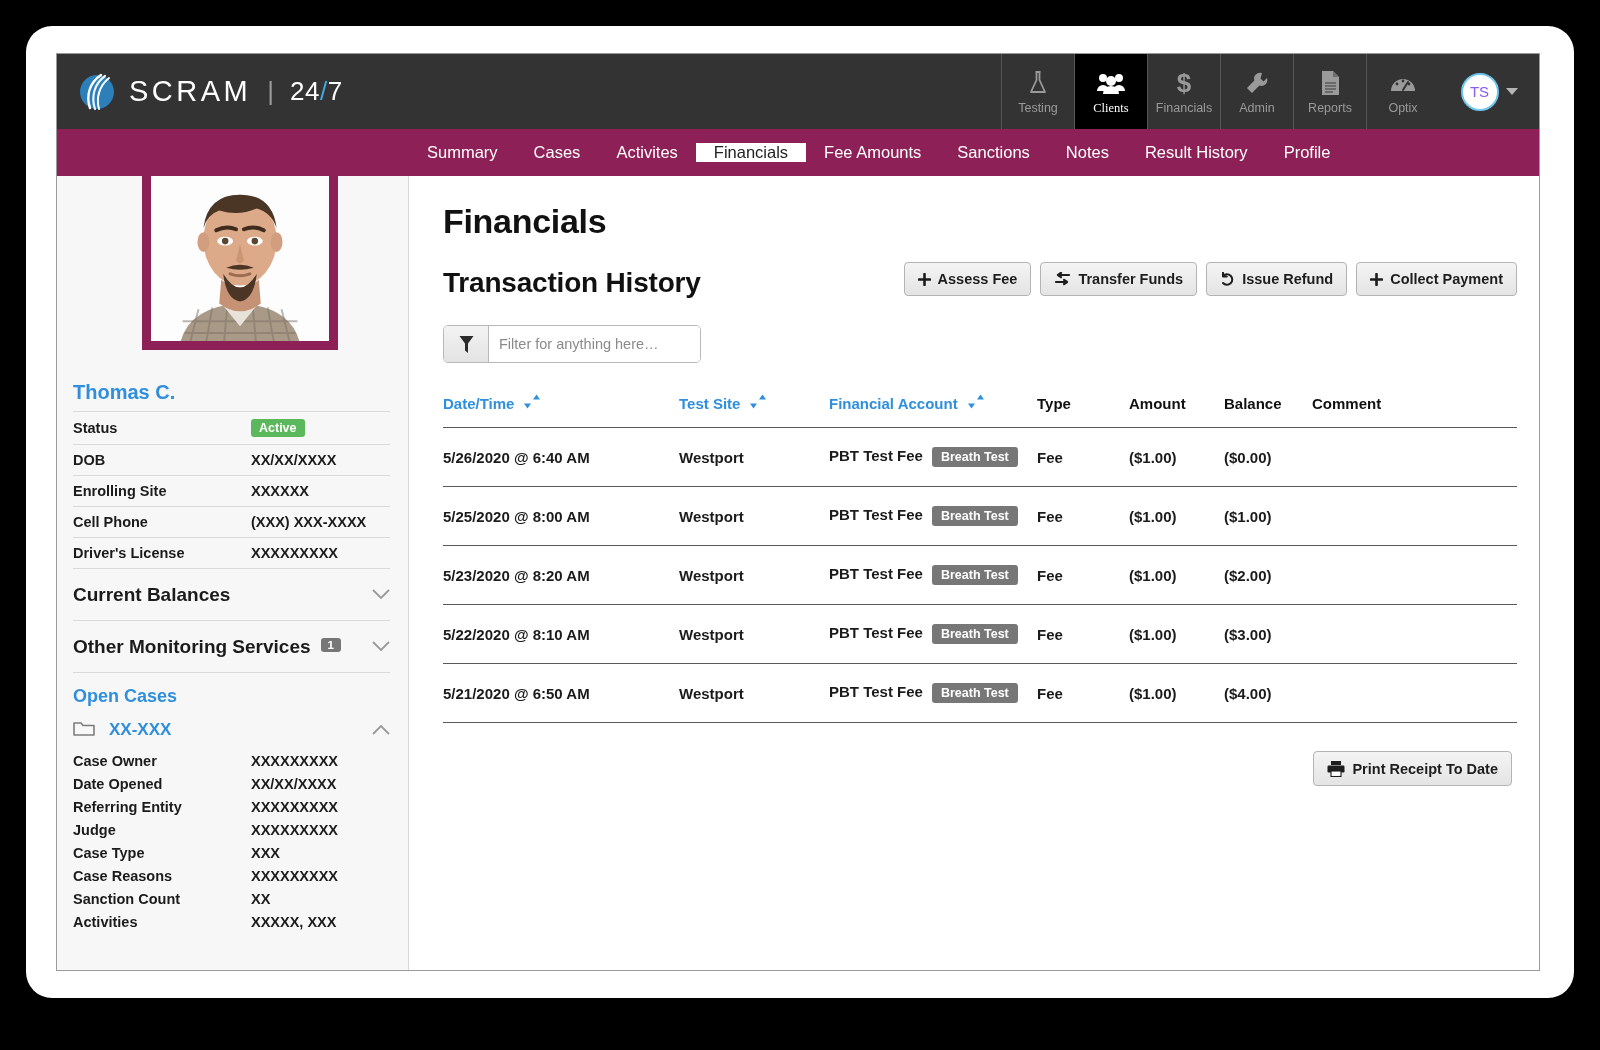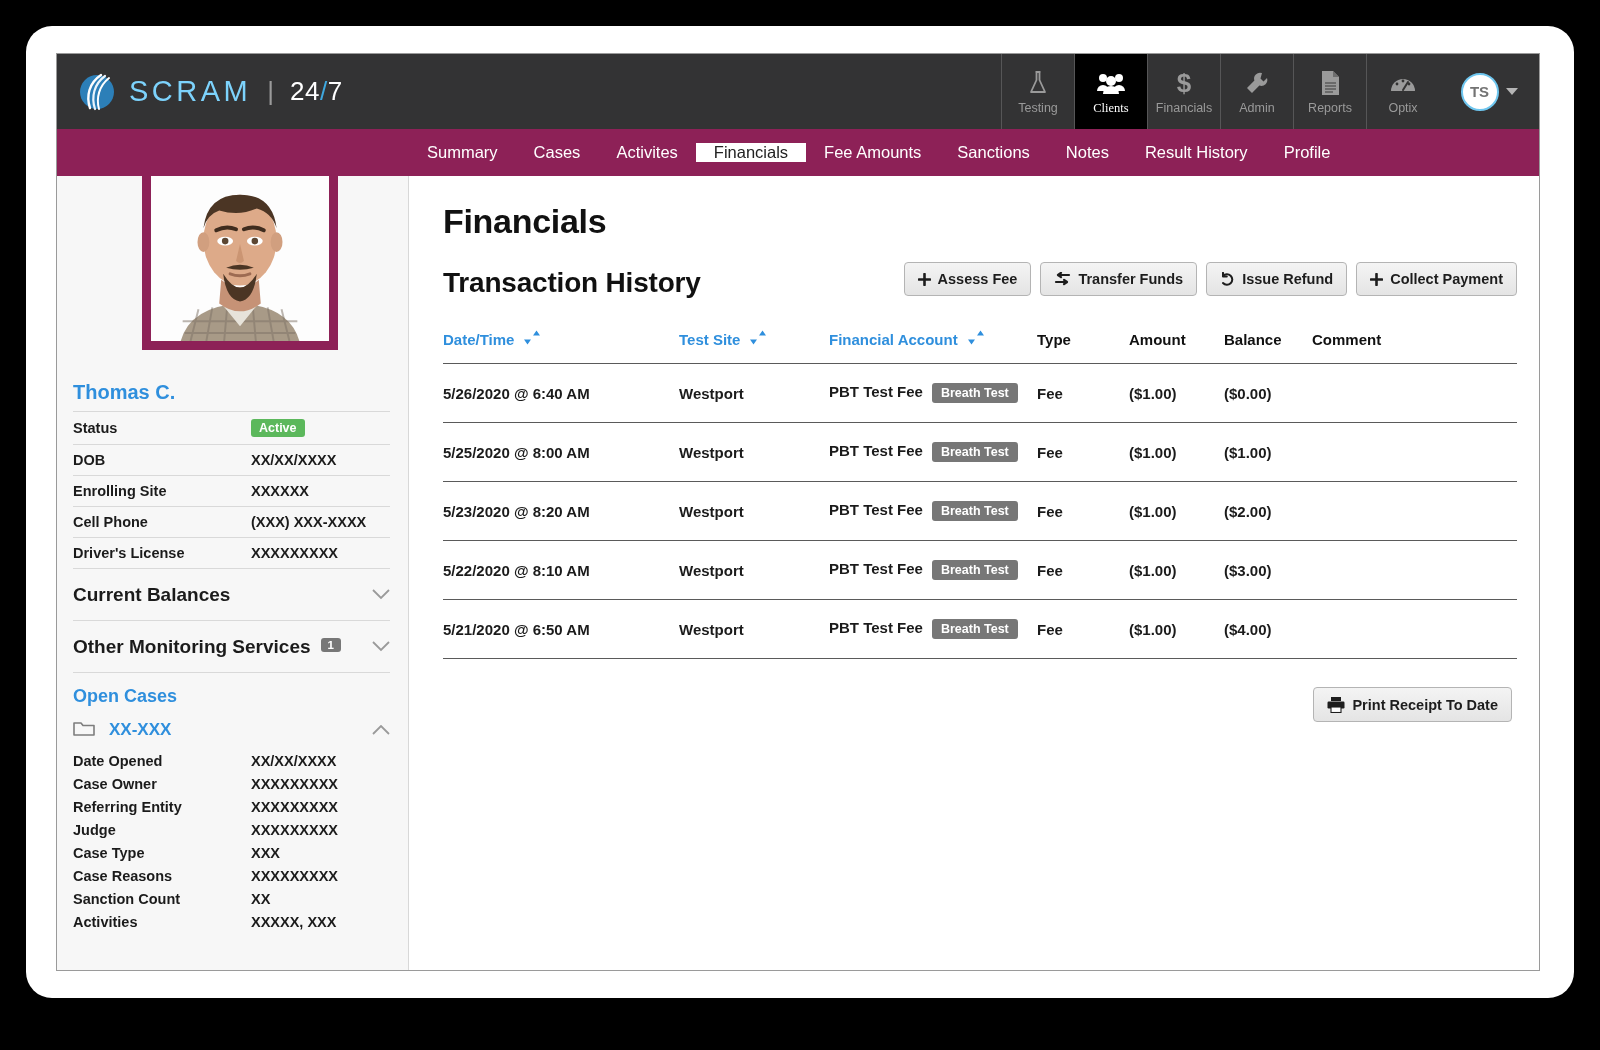--- a/index.html
+++ b/index.html
@@ -36,21 +36,21 @@
     align-items: stretch;
   }
   #brand {
     display: flex; align-items: center;
     padding-left: 20px;
     gap: 12px;
     flex: 1;
   }
   .brand-logo { width: 40px; height: 40px; }
   .brand-text {
-    color: #7dd3fc;
+    color: #ffffff;
     font-size: 29px;
     letter-spacing: 3.5px;
     font-weight: 400;
   }
   .brand-sep { color: #9a9a9a; font-size: 26px; padding: 0 4px; font-weight: 300;}
   .brand-247 { color: #ffffff; font-size: 26px; letter-spacing: 0.5px;}
   .brand-slash { color: #3fa9e0; }
 
   #topnav { display: flex; align-items: stretch; }
   .nav-item {
@@ -71,22 +71,22 @@
   #avatar-wrap {
     width: 100px;
     display: flex; align-items: center; justify-content: center;
     gap: 7px;
     cursor: pointer;
   }
   #avatar {
     width: 38px; height: 38px; border-radius: 50%;
     background: #fff;
     border: 2.5px solid #6ec6ef;
-    color: #737373;
-    font-size: 15px; font-weight: 700;
+    color: #8b5cf6;
+    font-size: 15px; font-weight: 400;
     display: flex; align-items: center; justify-content: center;
   }
   .caret-down {
     width: 0; height: 0;
     border-left: 6px solid transparent;
     border-right: 6px solid transparent;
     border-top: 7px solid #b5b5b5;
   }
 
   
@@ -486,26 +486,26 @@
           <span class="chev">
             <svg width="18" height="11" viewBox="0 0 18 11">
                   <path d="M1 9 L9 1 L17 9" fill="none" stroke="#9a9a9a" stroke-width="1.8"></path>
                 </svg>
           </span>
         </div>
 
         <table class="case-table">
           <tbody>
                 <tr>
+                  <td class="k">Case Owner</td>
+                  <td class="v">XXXXXXXXX</td>
+                </tr>
+          <tr>
                   <td class="k">Date Opened</td>
                   <td class="v">XX/XX/XXXX</td>
-                </tr>
-          <tr>
-                  <td class="k">Case Owner</td>
-                  <td class="v">XXXXXXXXX</td>
                 </tr>
           <tr>
                   <td class="k">Referring Entity</td>
                   <td class="v">XXXXXXXXX</td>
                 </tr>
           <tr>
                   <td class="k">Judge</td>
                   <td class="v">XXXXXXXXX</td>
                 </tr>
           <tr>
@@ -572,20 +572,30 @@
               <svg width="13" height="13" viewBox="0 0 13 13">
                     <path d="M6.5 1 v11 M1 6.5 h11" stroke="#1d1d1d" stroke-width="2.6" stroke-linecap="round"></path>
                   </svg>
             </span>
             <span>Collect Payment</span>
           </div>
 
         </div>
       </div>
 
+      <div id="filter-row">
+        <div id="filter-group">
+          <div id="filter-icon-box">
+            <svg width="15" height="19" viewBox="0 0 15 19">
+              <path d="M0.5 1 h14 L9 8.5 V18 L6 15.5 V8.5z" fill="#2b2b2b"></path>
+            </svg>
+          </div>
+          <input id="filter-input" type="text" placeholder="Filter for anything here…" style="">
+        </div>
+      </div>
 
       <table id="txn-table">
         <thead>
           <tr>
             <th class="sortable">
               <span class="th-inner">
                 <span>Date/Time</span>
                 <span>
                   <svg width="18" height="17" viewBox="0 0 18 17">
                     <path d="M4.5 1 V13 M4.5 15.5 L1 10.5 h7z" fill="#2f8fdd"></path>

